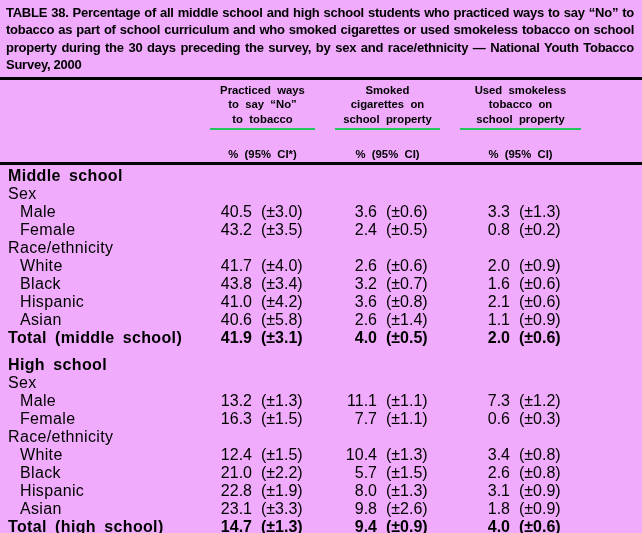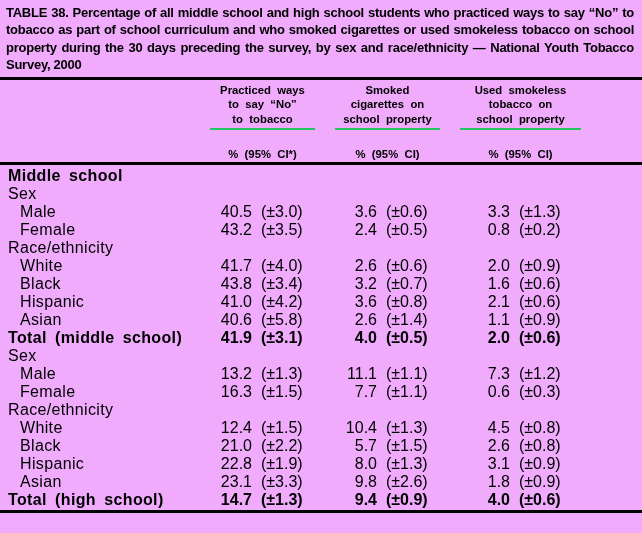--- a/index.html
+++ b/index.html
@@ -257,20 +257,26 @@
               <span class="ci">(±0.5)</span>
             </div>
           </td>
           <td>
             <div class="pair">
               <span class="pct">2.0</span>
               <span class="ci">(±0.6)</span>
             </div>
           </td>
         </tr>
+        <tr class="section spaced">
+          <td class="label">High school</td>
+          <td></td>
+          <td></td>
+          <td></td>
+        </tr>
         <tr class="group">
           <td class="label">Sex</td>
           <td></td>
           <td></td>
           <td></td>
         </tr>
         <tr class="item">
           <td class="label">Male</td>
           <td>
             <div class="pair">
@@ -327,21 +333,21 @@
             </div>
           </td>
           <td>
             <div class="pair">
               <span class="pct">10.4</span>
               <span class="ci">(±1.3)</span>
             </div>
           </td>
           <td>
             <div class="pair">
-              <span class="pct">4.5</span>
+              <span class="pct">3.4</span>
               <span class="ci">(±0.8)</span>
             </div>
           </td>
         </tr>
         <tr class="item">
           <td class="label">Black</td>
           <td>
             <div class="pair">
               <span class="pct">21.0</span>
               <span class="ci">(±2.2)</span>

